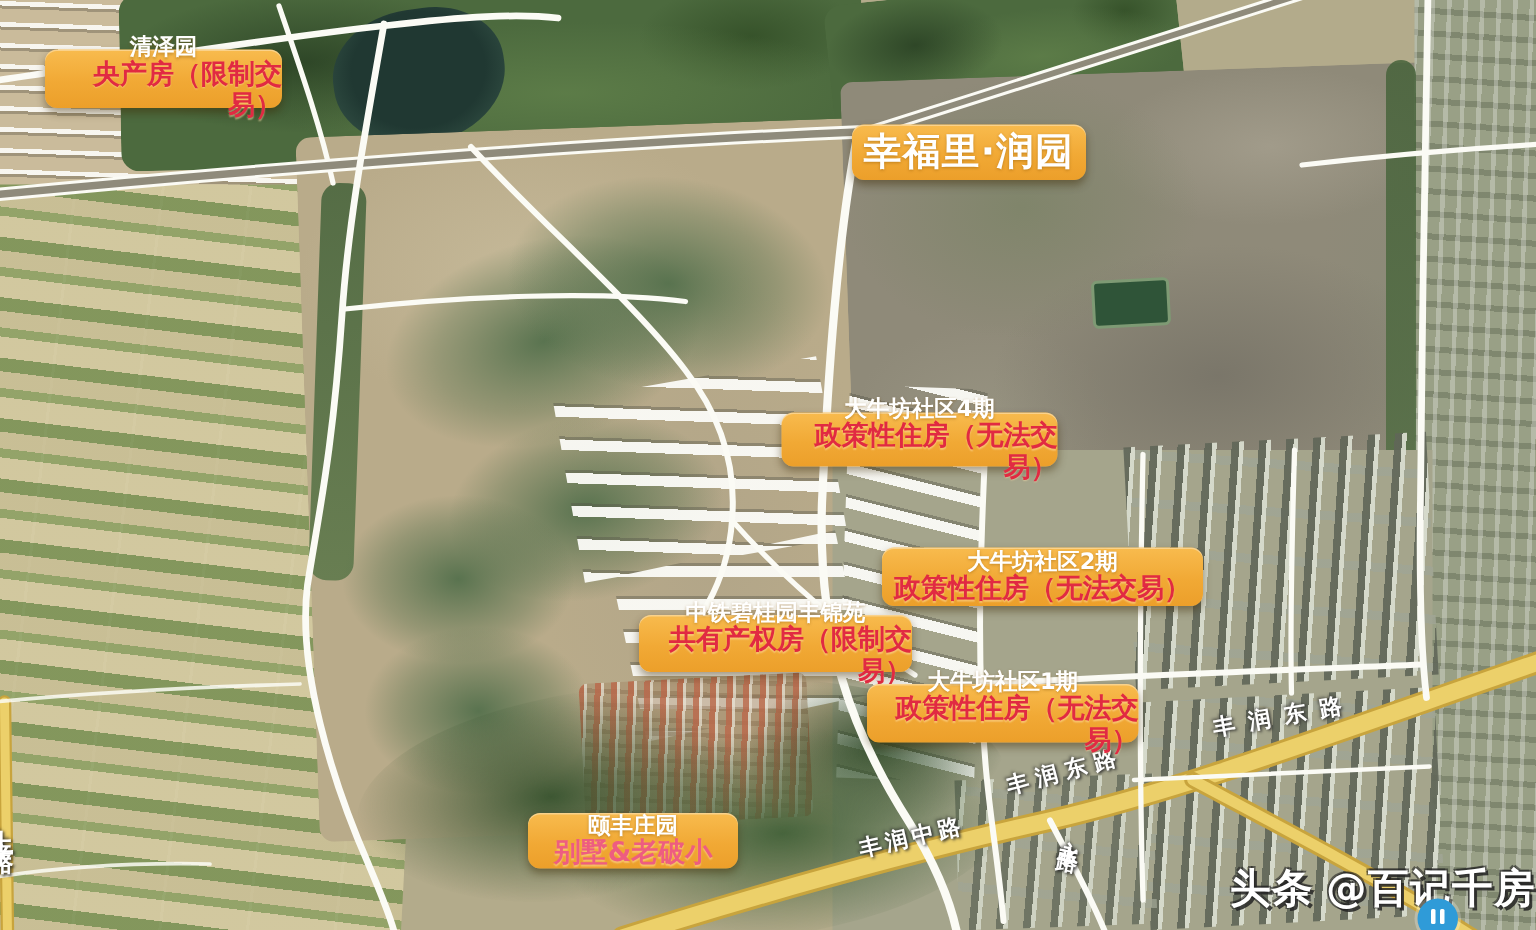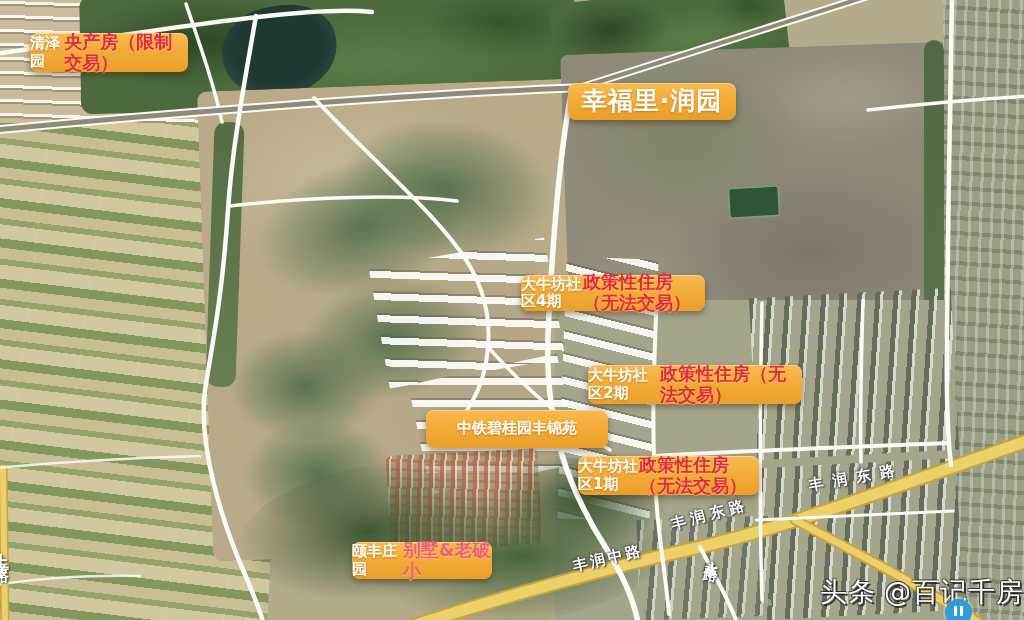--- a/index.html
+++ b/index.html
@@ -43,34 +43,34 @@
   .treeblob{border-radius:45%;
     background:
       radial-gradient(closest-side at 30% 40%, rgba(54,82,46,.95), transparent),
       radial-gradient(closest-side at 65% 60%, rgba(65,96,56,.95), transparent),
       radial-gradient(closest-side at 80% 30%, rgba(46,72,40,.9), transparent);}
   .village{background-color:rgba(168,140,108,.55);border-radius:6px;
     background-image:
       repeating-linear-gradient(95deg, rgba(186,104,74,.8) 0 4px, rgba(235,229,216,.7) 4px 6px, transparent 6px 11px),
       repeating-linear-gradient(5deg, rgba(120,90,60,.3) 0 3px, transparent 3px 9px);}
   
-  .poi{position:absolute;display:flex;flex-direction:row;justify-content:center;align-items:center;
+  .poi{position:absolute;display:flex;flex-direction:column;justify-content:center;align-items:center;
        border-radius:8px;background:linear-gradient(180deg,#f8bb4e 0%,#f1a935 55%,#ec9f2a 100%);
        box-shadow:0 3px 6px rgba(60,40,0,.45), inset 0 1px 0 rgba(255,255,255,.35);
-       text-align:left;line-height:1.15;z-index:30;}
+       text-align:right;line-height:1.15;z-index:30;}
   .poi-title{color:#fff;font-weight:bold;font-size:15px;text-shadow:0 1px 2px rgba(130,80,0,.45);}
   .poi-sub{color:#e12a42;font-weight:bold;font-size:18px;text-shadow:0 1px 1px rgba(255,225,170,.5);}
   .poi-sub.pink{color:#ee5d80;}
   .poi-main .poi-title{font-size:25px;letter-spacing:1px;}
   
   .roadlabel{position:absolute;color:#fff;font-size:15px;font-weight:bold;white-space:nowrap;
        text-shadow:1px 1px 2px rgba(40,40,40,.95), -1px -1px 2px rgba(40,40,40,.6);z-index:20;}
   .vertical{writing-mode:vertical-rl;}
   
-  .watermark{position:absolute;left:820px;top:574px;z-index:40;color:#fff;font-size:27px;font-weight:normal;
+  .watermark{position:absolute;left:820px;top:574px;z-index:40;color:#fff;font-size:27px;font-weight:bold;
        letter-spacing:1px;white-space:nowrap;
        text-shadow:2px 2px 0 rgba(35,35,35,.85), -1px -1px 0 rgba(35,35,35,.6),
                    1px -1px 0 rgba(35,35,35,.6), -1px 1px 0 rgba(35,35,35,.6);}
   .watermark .handle{margin-left:8px;}
   .playbtn{position:absolute;left:945px;top:599px;width:27px;height:27px;border-radius:50%;
        background:#2f9bd8;z-index:41;box-shadow:0 0 0 2px rgba(255,255,255,.25);}
   .playbtn .bar{position:absolute;top:7px;width:3px;height:10px;background:#fff;border-radius:1px;}
   .playbtn .bar.l{left:9px;} .playbtn .bar.r{left:15px;}
   svg.roads{position:absolute;left:0;top:0;z-index:10;}
 </style>
@@ -153,33 +153,34 @@
   <div class="roadlabel" style="left:808px;top:468px;transform:rotate(-10deg);letter-spacing:9px;">丰润东路</div>
   <div class="roadlabel" style="left:670px;top:505px;transform:rotate(-15deg);letter-spacing:5px;">丰润东路</div>
   <div class="roadlabel" style="left:572px;top:549px;transform:rotate(-13deg);letter-spacing:3px;">丰润中路</div>
   <div class="roadlabel vertical" style="left:706px;top:549px;transform:rotate(12deg);letter-spacing:4px;font-size:14px;">永丰路</div>
   <div class="roadlabel vertical" style="left:-10px;top:540px;letter-spacing:7px;font-size:16px;">上辛路</div>
 
   <div class="poi" style="left:30px;top:33px;width:158px;height:39px;">
     <div class="poi-title">清泽园</div>
     <div class="poi-sub">央产房（限制交易）</div>
   </div>
-  <div class="poi poi-main" style="left:568px;top:83px;width:168px;height:37px;">
+  <div class="poi poi-main" style="left:568px;top:83px;width:156px;height:37px;">
     <div class="poi-title">幸福里·润园</div>
   </div>
   <div class="poi" style="left:521px;top:275px;width:184px;height:36px;">
     <div class="poi-title">大牛坊社区4期</div>
     <div class="poi-sub">政策性住房（无法交易）</div>
   </div>
   <div class="poi" style="left:588px;top:351px;width:214px;height:39px;margin-top:14px;">
     <div class="poi-title">大牛坊社区2期</div>
     <div class="poi-sub">政策性住房（无法交易）</div>
   </div>
   <div class="poi" style="left:426px;top:398px;width:182px;height:38px;margin-top:12px;">
     <div class="poi-title">中铁碧桂园丰锦苑</div>
+    <div class="poi-sub">共有产权房（限制交易）</div>
   </div>
   <div class="poi" style="left:578px;top:456px;width:181px;height:39px;">
     <div class="poi-title">大牛坊社区1期</div>
     <div class="poi-sub">政策性住房（无法交易）</div>
   </div>
   <div class="poi" style="left:352px;top:542px;width:140px;height:37px;">
     <div class="poi-title">颐丰庄园</div>
     <div class="poi-sub pink">别墅&amp;老破小</div>
   </div>
 

